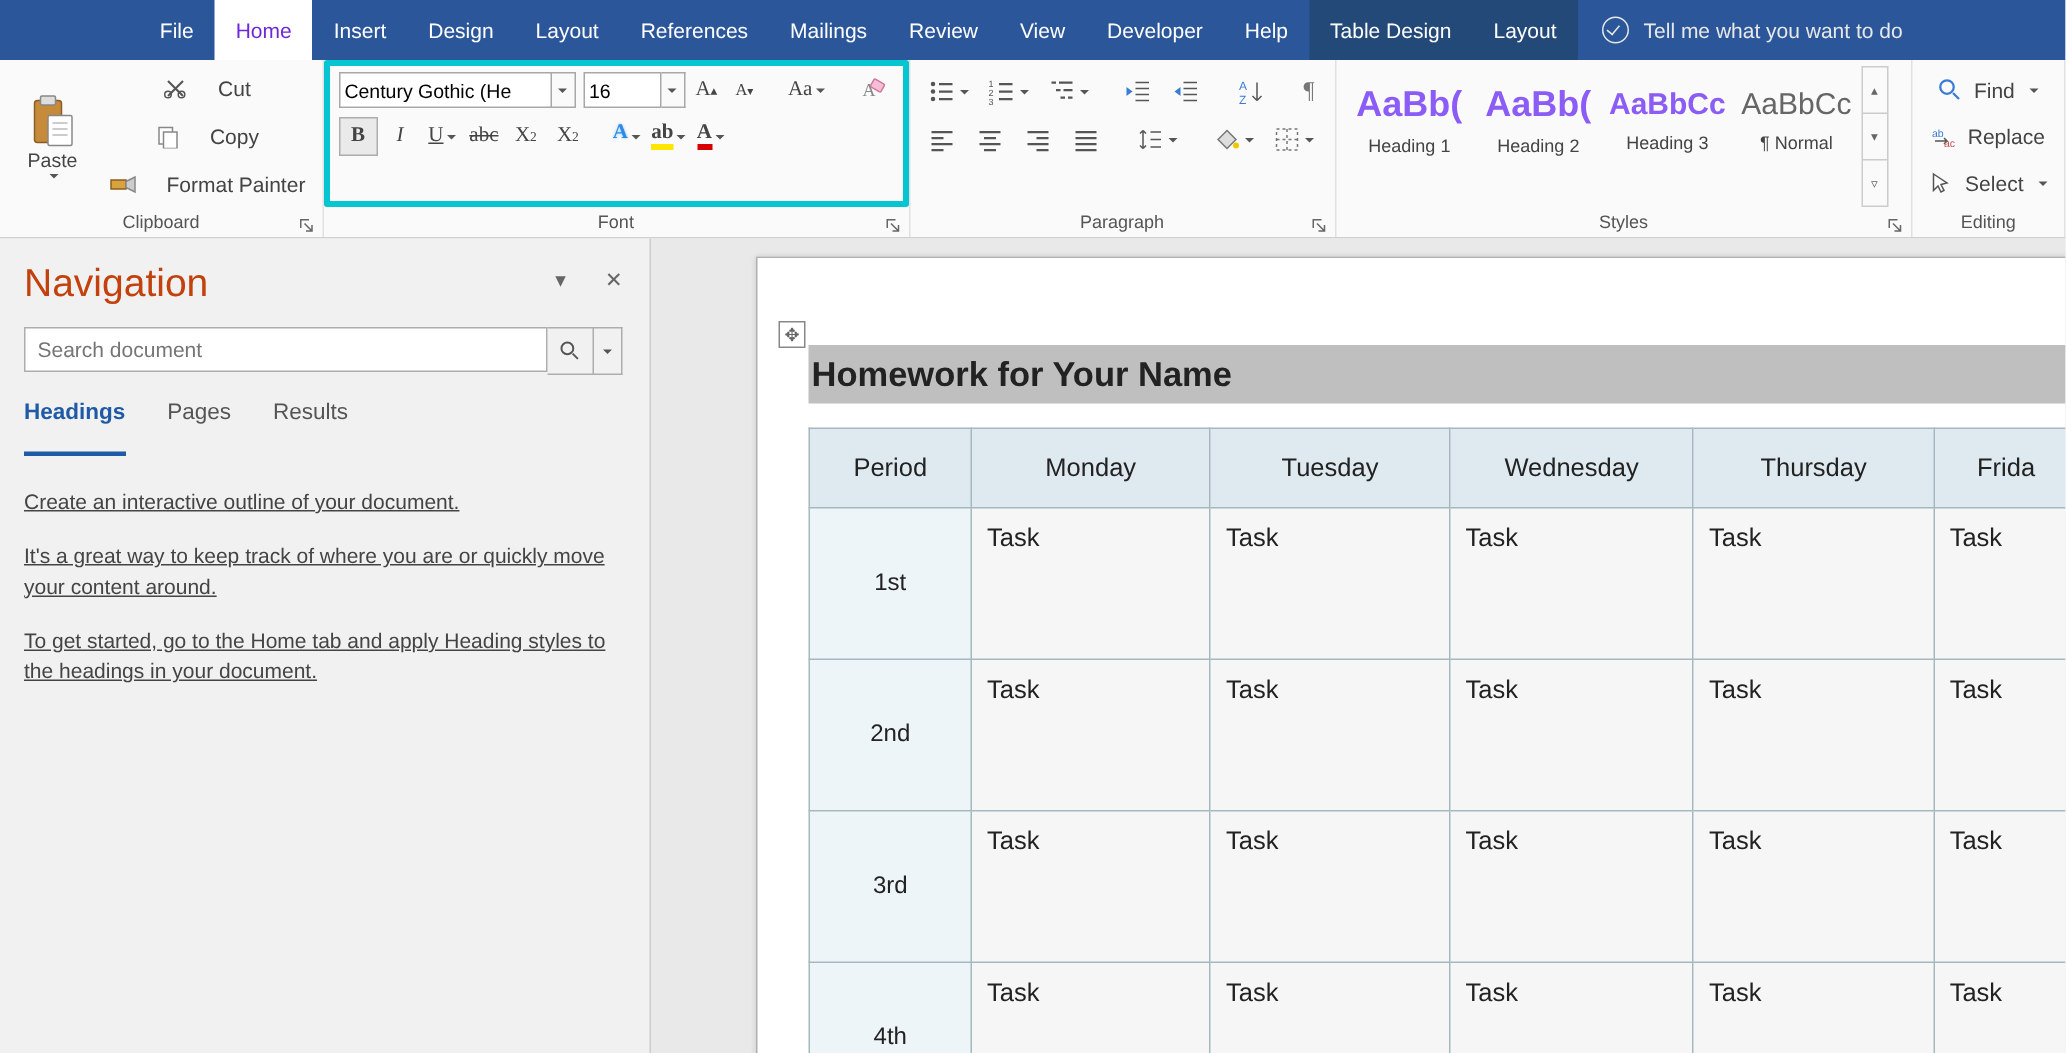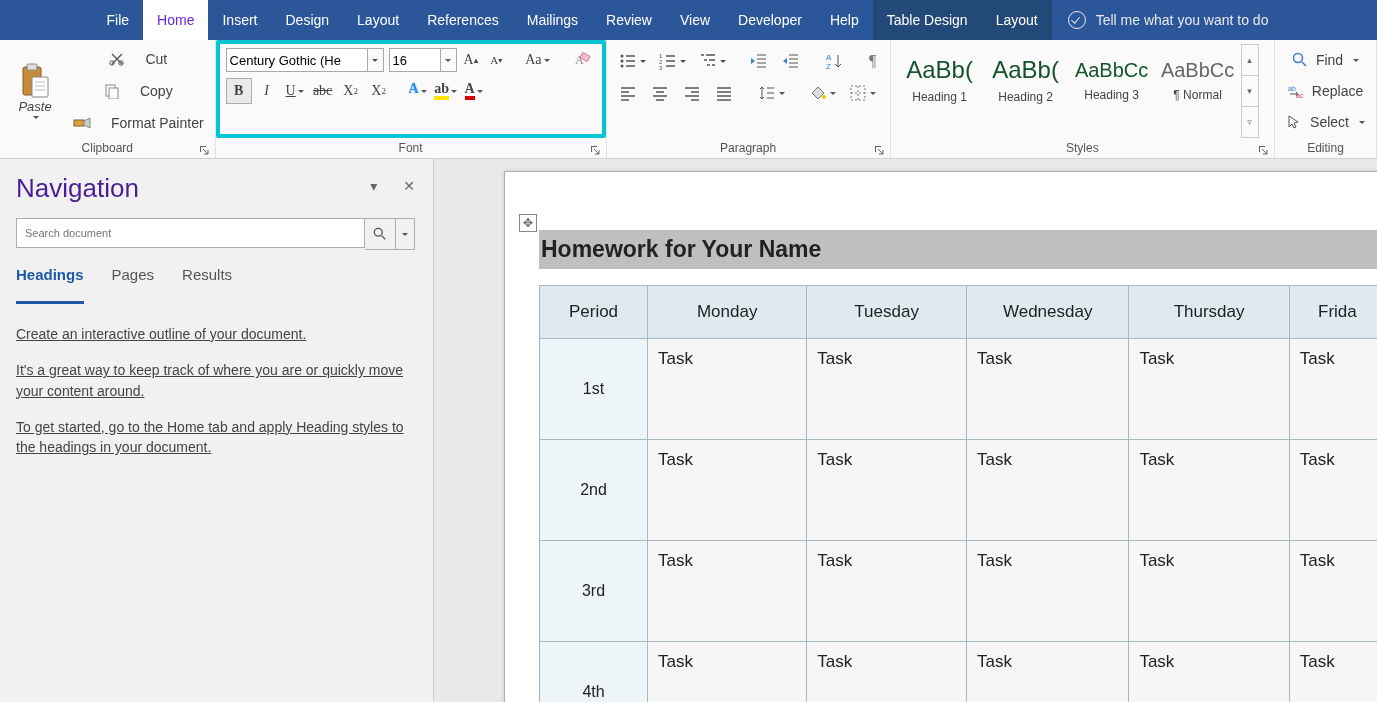--- a/index.html
+++ b/index.html
@@ -57,39 +57,39 @@
   .sup{font-size:9px;vertical-align:super;}
   .tx-a{display:inline-block;width:18px;height:18px;position:relative;font-family:"Times New Roman",serif;font-weight:bold;text-align:center;line-height:14px;}
   .tx-hl::after{content:"";position:absolute;left:0;right:0;bottom:0;height:4px;background:#ffe600;}
   .tx-col::after{content:"";position:absolute;left:0;right:0;bottom:0;height:4px;background:#d60000;}
   .tx-fx{color:#2d8ae5;text-shadow:0 0 2px #8bc4f9;}
   
   .para-icn{width:20px;height:20px;display:inline-block;}
   
   .styles-group .content{align-items:stretch;}
   .style-box{width:84px;height:70px;border:1px solid transparent;display:flex;flex-direction:column;align-items:center;justify-content:center;gap:6px;}
-  .style-prev{font-family:Verdana,Arial,sans-serif;font-size:20px;font-weight:400;color:#14532d;white-space:nowrap;overflow:hidden;width:100%;text-align:center;}
+  .style-prev{font-family:Verdana,Arial,sans-serif;font-size:20px;font-weight:700;color:#8b5cf6;white-space:nowrap;overflow:hidden;width:100%;text-align:center;}
   .style-prev.xl{font-size:24px;}
   .style-prev.lt{font-weight:400;color:#666;}
   .style-nm{font-size:12px;color:#444;}
   .style-scroll{width:16px;display:flex;flex-direction:column;border:1px solid #ccc;}
   .style-scroll div{flex:1;display:flex;align-items:center;justify-content:center;border-bottom:1px solid #ccc;font-size:9px;color:#666;}
   .style-scroll div:last-child{border:none;}
   
   .editing-group .content{flex-direction:column;justify-content:center;gap:3px;}
   .editing-group .item{display:flex;align-items:center;gap:8px;font-size:14px;padding:2px 4px;}
   .ed-icn{width:16px;height:16px;}
   
   .body{display:flex;height:calc(702px - 40px - 118px);}
   .nav{width:434px;background:#f1f1f1;border-right:1px solid #ccc;padding:14px 18px 12px 16px;box-sizing:border-box;}
-  .nav h1{margin:0 0 14px;font-weight:400;font-size:26px;color:#4c1d95;}
+  .nav h1{margin:0 0 14px;font-weight:400;font-size:26px;color:#c2410c;}
   .nav-ctl{position:relative;float:right;margin-top:-40px;display:flex;gap:26px;color:#666;}
   .nav-ctl span{font-size:14px;cursor:default;}
   .search-wrap{display:flex;margin-bottom:16px;}
-  .search-wrap input{flex:1;height:28px;border:1px solid #adadad;padding:0 8px;font-size:11px;}
+  .search-wrap input{flex:1;height:28px;border:1px solid #adadad;padding:0 8px;font-size:14px;}
   .search-btn{width:30px;height:30px;border:1px solid #adadad;border-left:none;display:flex;align-items:center;justify-content:center;color:#555;}
   .search-dd{width:18px;height:30px;border:1px solid #adadad;border-left:none;display:flex;align-items:center;justify-content:center;}
   .search-dd::after{content:"";border:3px solid transparent;border-top-color:#555;transform:translateY(2px);}
   .nav-tabs{display:flex;gap:28px;font-size:15px;color:#555;margin-bottom:20px;}
   .nav-tabs .nt{padding-bottom:18px;}
   .nav-tabs .nt.active{color:#1f5aa6;font-weight:600;border-bottom:3px solid #1f5aa6;}
   .nav p{font-size:14px;color:#444;margin:0 0 16px;line-height:1.45;text-decoration:underline;}
   
   .doc-area{flex:1;overflow:hidden;background:#e9e9e9;position:relative;}
   .page{position:absolute;left:70px;top:12px;right:-10px;background:#fff;border:1px solid #b0b0b0;box-shadow:0 0 4px rgba(0,0,0,.15);padding:58px 0 0 34px;box-sizing:border-box;min-height:900px;}
@@ -132,21 +132,21 @@
     <div class="content">
       <div class="paste-big btn dd" style="flex-direction:column;">
         <svg class="paste-icon" viewBox="0 0 30 36">
           <rect x="3" y="4" width="18" height="28" rx="2" fill="#c58a3a" stroke="#8a5d22"></rect>
           <rect x="7" y="1" width="10" height="6" rx="1" fill="#ddd" stroke="#888"></rect>
           <rect x="12" y="14" width="16" height="20" rx="1" fill="#fff" stroke="#888"></rect>
           <line x1="15" y1="19" x2="25" y2="19" stroke="#bbb"></line>
             <line x1="15" y1="23" x2="25" y2="23" stroke="#bbb"></line>
             <line x1="15" y1="27" x2="25" y2="27" stroke="#bbb"></line>
         </svg>
-        <span style="font-size:13px;font-style:italic;">Paste</span>
+        <span style="font-size:13px;">Paste</span>
       </div>
       <div class="col clip-actions" style="margin-left:4px;">
         <div class="item btn">
           <svg width="16" height="16" viewBox="0 0 16 16">
               <path d="M3 3 L13 13 M13 3 L3 13" stroke="#555" stroke-width="1.4"></path>
               <circle cx="3" cy="12" r="2.2" fill="none" stroke="#555"></circle>
               <circle cx="12" cy="12" r="2.2" fill="none" stroke="#555"></circle>
             </svg>
           <span>Cut</span>
         </div>

